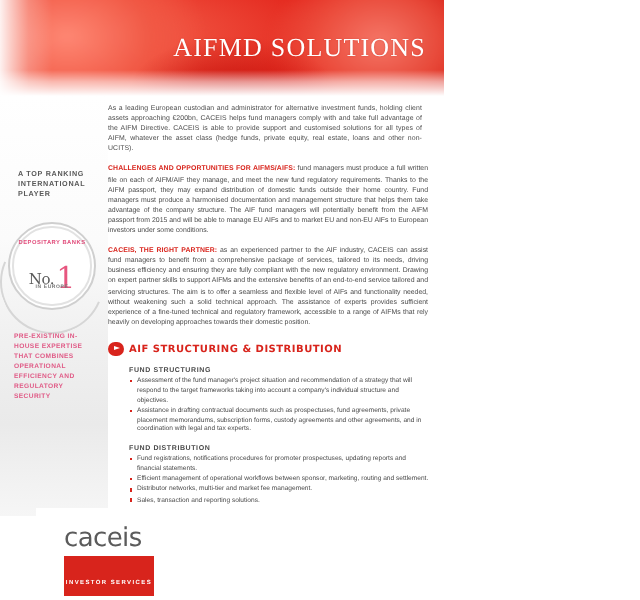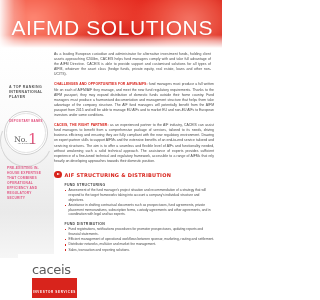--- a/index.html
+++ b/index.html
@@ -66,26 +66,26 @@
     position: absolute;
     left: 0; top: 0; bottom: 0;
     width: 26px;
     background: linear-gradient(to right, rgba(255,255,255,.92) 0%, rgba(255,255,255,.25) 55%, rgba(255,255,255,0) 100%);
   }
   .hero-title {
     position: absolute;
     left: 0; right: 9px;
     top: 17px;
     text-align: right;
-    font-size: 21px;
+    font-size: 13px;
     line-height: 1;
     letter-spacing: .6px;
     color: #ffffff;
     font-weight: 300;
-    font-family: Liberation Sans, sans-serif;
+    font-family: Liberation Serif, serif;
     text-shadow: 0 0 1px rgba(150,0,0,.25);
     white-space: nowrap;
   }
 
   
   .page {
     position: relative;
     width: 222px;
     height: 252px;
   }

